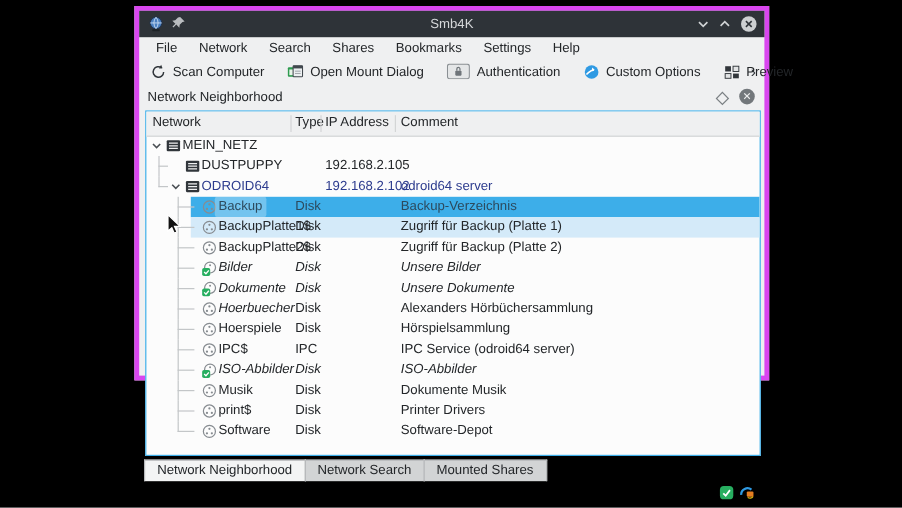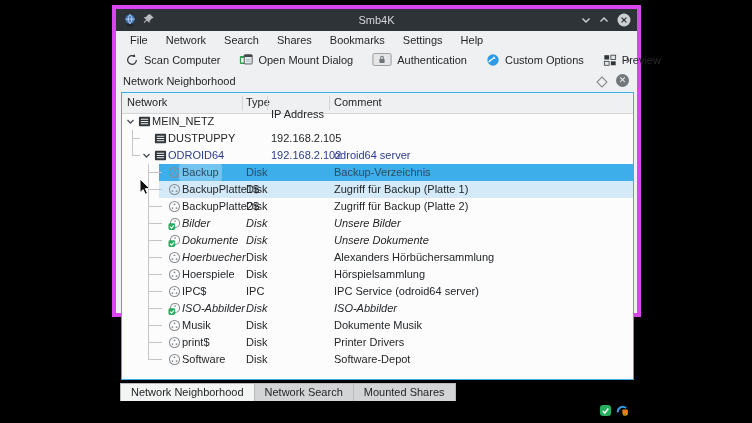--- a/index.html
+++ b/index.html
@@ -181,21 +181,21 @@
   <div class="dockheader">
     <span class="docktitle">Network Neighborhood</span>
     <span class="dock-float"></span>
     <span class="dock-close">✕</span>
   </div>
 
   <div class="tablewrap">
     <div class="thead">
         <span class="th" style="left: 5px;">Network</span>
         <span class="th" style="left: 124px;">Type</span>
-        <span class="th" style="left: 149px; margin-top: 12px;">IP Address</span>
+        <span class="th" style="left: 149px;">IP Address</span>
         <span class="th" style="left: 212px;">Comment</span>
         <div class="th-sep" style="left: 120px;"></div>
         <div class="th-sep" style="left: 145px;"></div>
         <div class="th-sep" style="left: 207px;"></div>
       </div>
     <div class="rows">
         <div class="row">
           <span class="icn chev" style="left: 4px;">
             <svg viewBox="0 0 9 9">
               <path d="M1.5 3L4.5 6 7.5 3" fill="none" stroke="#4a4f54" stroke-width="1.3"></path>

